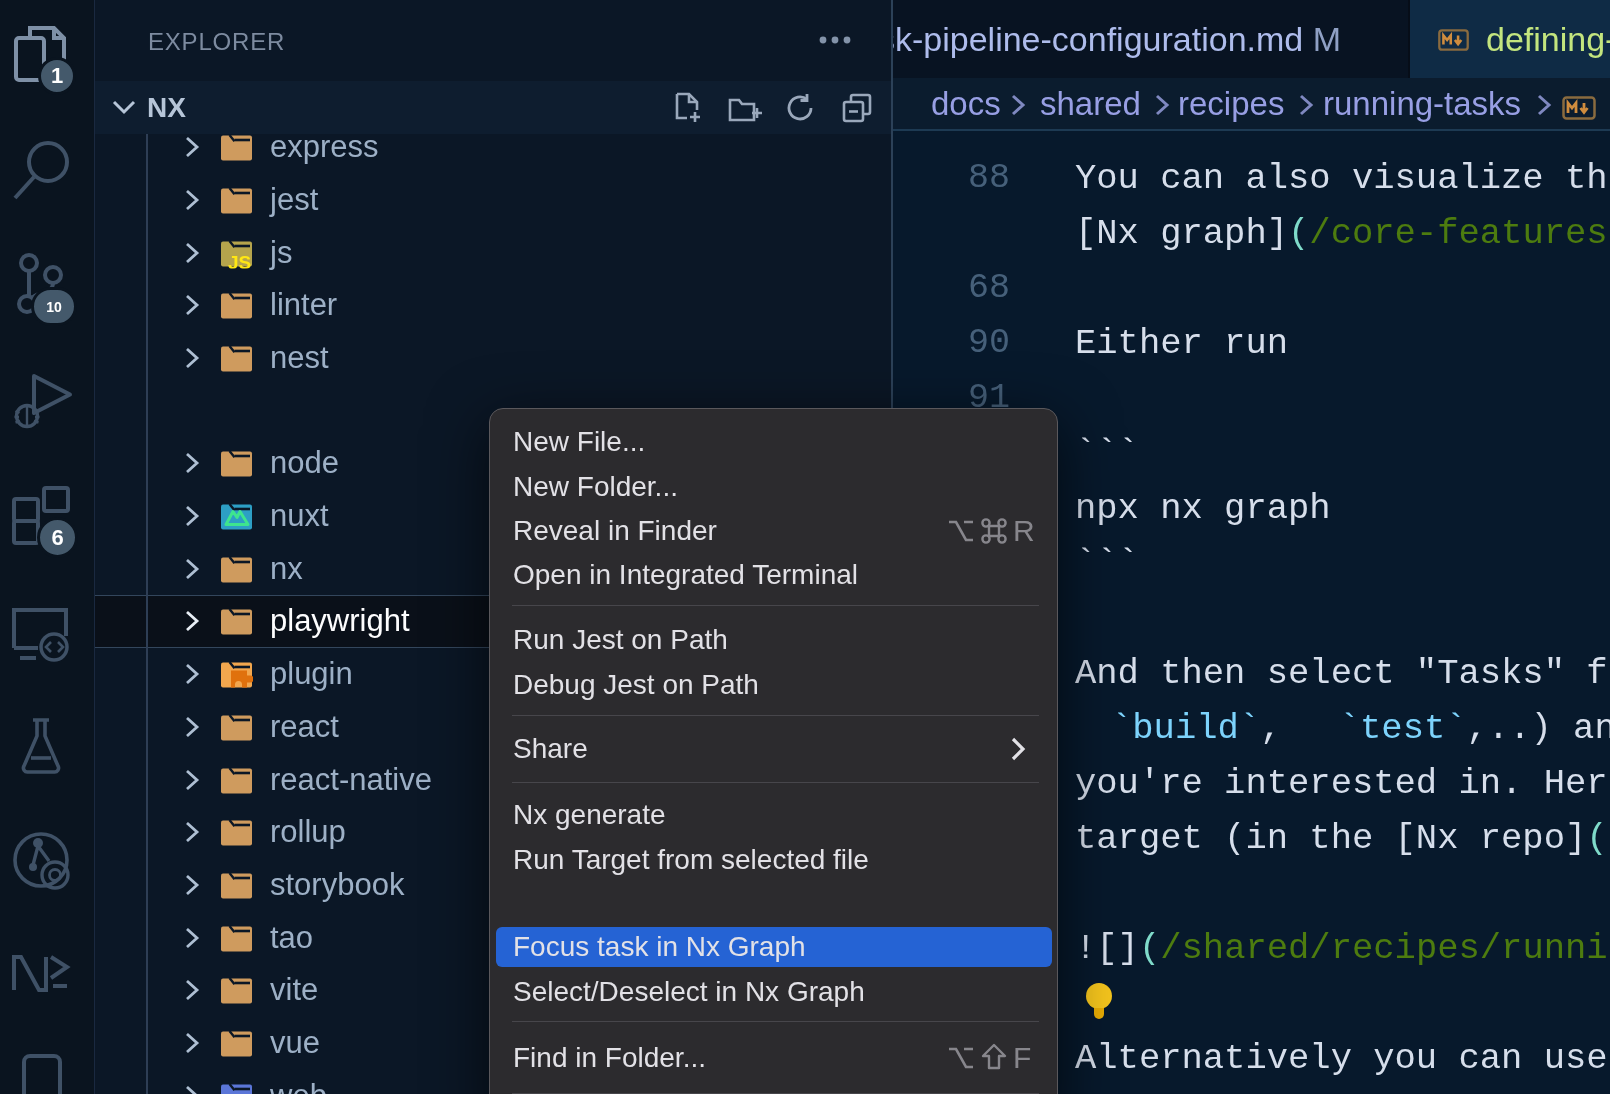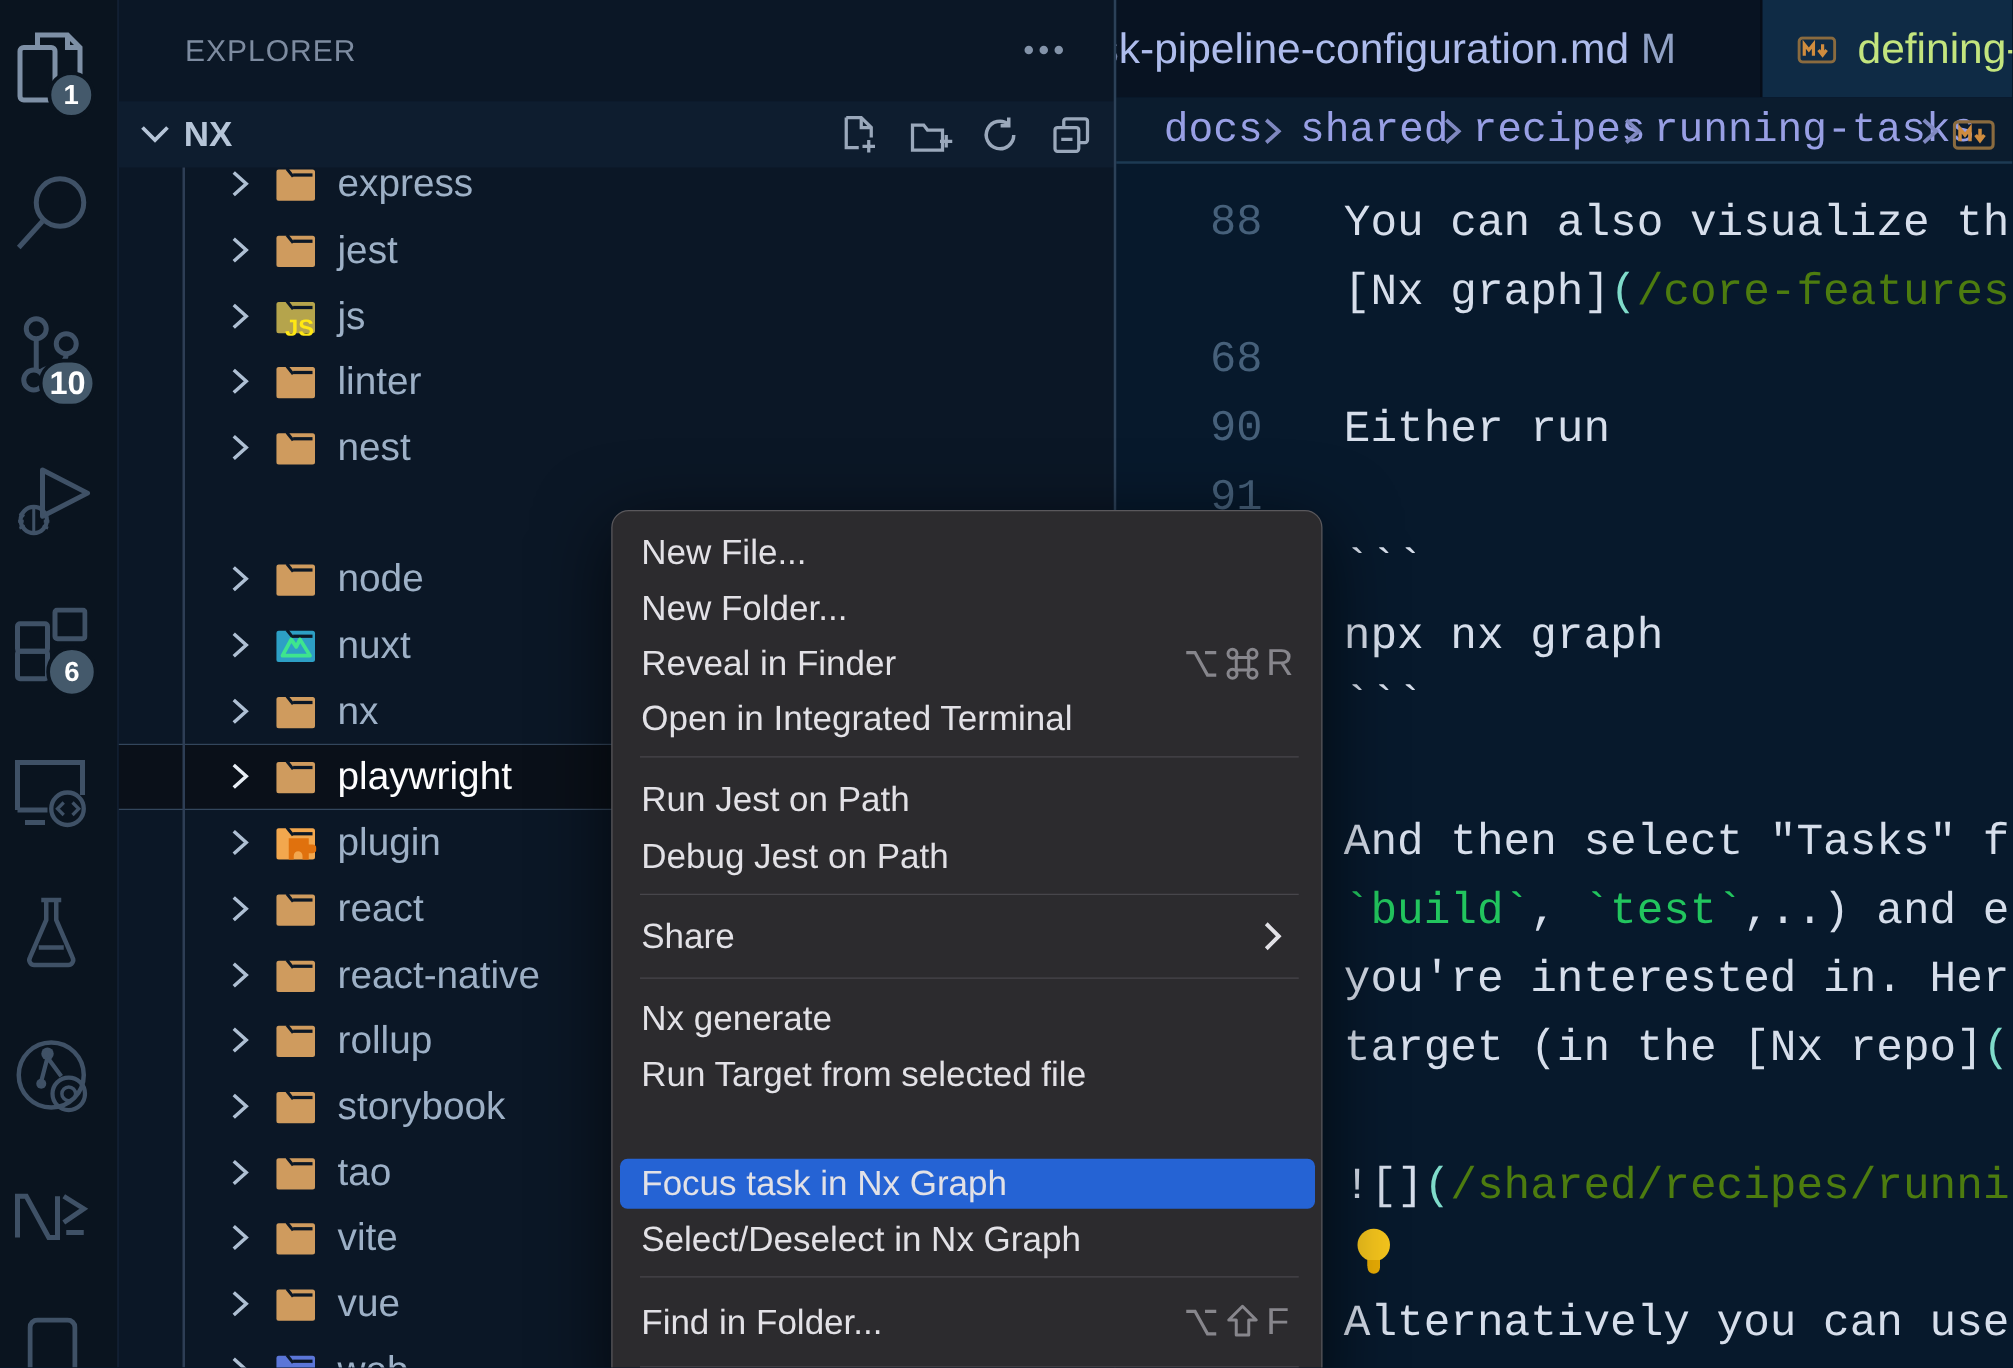--- a/index.html
+++ b/index.html
@@ -23,29 +23,29 @@
   #selrow .lbl{color:#fdfdfe;}
   #guide{left:51px;top:134px;width:2px;height:960px;background:#2e3e55;}
   #editor{left:893px;top:0;width:717px;height:1094px;background:#07192c;}
   #tabstrip{left:0;top:0;width:717px;height:78px;background:#081322;overflow:hidden;}
   #tab1{position:absolute;left:-15px;top:0;height:78px;line-height:78px;font-size:34px;color:#aebcec;white-space:pre;}
   #tab1 .mod{color:#8fa0c4;}
   #tab2{position:absolute;left:515px;top:0;width:202px;height:78px;background:#0f2b45;border-left:2px solid #060d18;box-sizing:border-box;}
   #tab2 .lbl{position:absolute;left:76px;top:20px;font-size:34px;color:#c3e57e;white-space:nowrap;}
   #crumbs{left:0;top:78px;width:717px;height:53px;background:#0b1c2e;border-bottom:2px solid #1d3a53;
           font-size:33px;color:#989fe4;box-sizing:border-box;}
-  .crumb{position:absolute;top:50%;transform:translateY(-50%);white-space:nowrap;font-family:Liberation Mono, monospace;}
+  .crumb{position:absolute;top:50%;transform:translateY(-50%);white-space:nowrap;}
   #code{left:0;top:0px;width:717px;height:963px;}
   .lnum{position:absolute;width:117px;text-align:right;font-family:"Liberation Mono",monospace;
         font-size:35px;line-height:55px;color:#46607a;}
   .cl{position:absolute;left:182px;font-family:"Liberation Mono",monospace;font-size:35.5px;
       line-height:55px;color:#d6deeb;white-space:pre;}
   .mint{color:#7fdbca;}
   .pink{color:#4d7c0f;text-underline-offset:7px;text-decoration-thickness:3px;text-decoration-skip-ink:none;}
-  .grn{color:#22c55e;}
+  .grn{color:#7dd3fc;margin-left:36px;}
   #menu{left:489px;top:408px;width:569px;height:720px;background:#2c2b2e;
         border:1px solid #5a585c;border-radius:14px;box-shadow:0 14px 60px rgba(0,0,0,.65);
         box-sizing:border-box;}
   .mi{position:absolute;left:23px;font-size:28px;color:#e2e1e6;white-space:nowrap;}
   .msep{position:absolute;left:22px;width:527px;height:1px;background:#47464b;}
   .msc{position:absolute;color:#87868c;}
 </style>
 </head>
 <body>
 <div class="abs" id="actbar">
@@ -58,21 +58,21 @@
 <svg class="abs" style="left:12px;top:139px" width="60" height="62" viewBox="0 0 60 62">
 <circle cx="36" cy="23" r="19" fill="none" stroke="#3f5166" stroke-width="4"></circle>
 <path d="M22 38 L3 59" stroke="#3f5166" stroke-width="4"></path>
 </svg>
 <svg class="abs" style="left:14px;top:252px" width="56" height="66" viewBox="0 0 56 66">
 <circle cx="15" cy="11" r="8" fill="none" stroke="#3f5166" stroke-width="4"></circle>
 <circle cx="39" cy="23" r="8" fill="none" stroke="#3f5166" stroke-width="4"></circle>
 <circle cx="13" cy="52" r="8" fill="none" stroke="#3f5166" stroke-width="4"></circle>
 <path d="M15 19 v25 M39 31 c0 10 -12 8 -20 14" fill="none" stroke="#3f5166" stroke-width="4"></path>
 </svg>
-<div class="badge" style="left:31px;top:287px;width:46px;height:39px;border-radius:20px;font-size:26px;border:3px solid #0a141f">10</div>
+<div class="badge" style="left:31px;top:287px;width:46px;height:39px;border-radius:20px;font-size:14px;border:3px solid #0a141f">10</div>
 <svg class="abs" style="left:10px;top:370px" width="64" height="62" viewBox="0 0 64 62">
 <path d="M24 6 L60 24.5 L24 43 Z" fill="none" stroke="#3f5166" stroke-width="4" stroke-linejoin="round"></path>
 <circle cx="17" cy="46" r="10.5" fill="none" stroke="#3f5166" stroke-width="3.4"></circle>
 <path d="M17 36.5 v19 M5.5 41 l4 2 M4.5 47 h4.5 M5.5 52.5 l4.5 -1.5 M28.5 41 l-4 2 M29.5 47 h-4.5 M28.5 52.5 l-4.5 -1.5" fill="none" stroke="#3f5166" stroke-width="2.4"></path>
 </svg>
 <svg class="abs" style="left:12px;top:486px" width="58" height="62" viewBox="0 0 58 62">
 <rect x="2" y="13" width="24" height="22" rx="2" fill="none" stroke="#3f5166" stroke-width="4"></rect>
 <rect x="2" y="35" width="24" height="22" rx="2" fill="none" stroke="#3f5166" stroke-width="4"></rect>
 <rect x="32" y="2" width="24" height="23" rx="2" fill="none" stroke="#3f5166" stroke-width="4"></rect>
 </svg>

